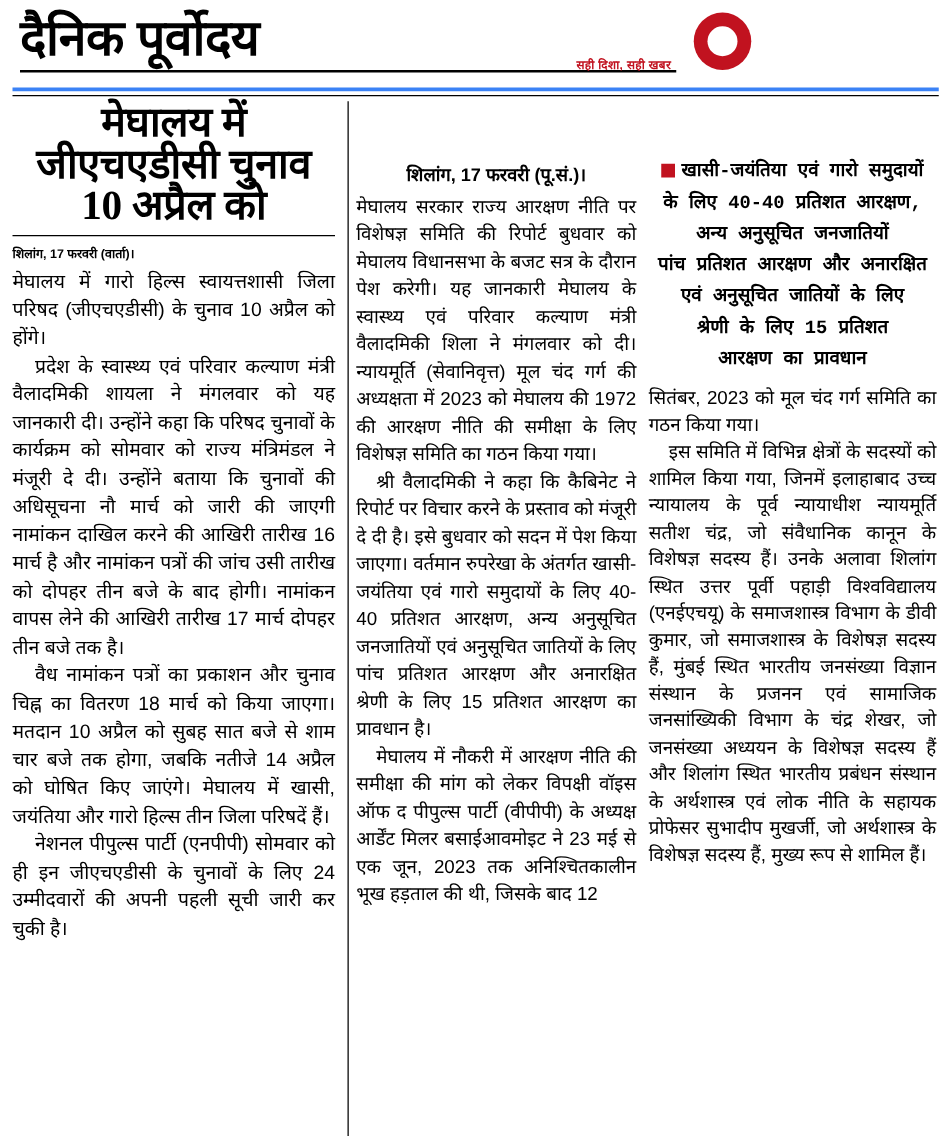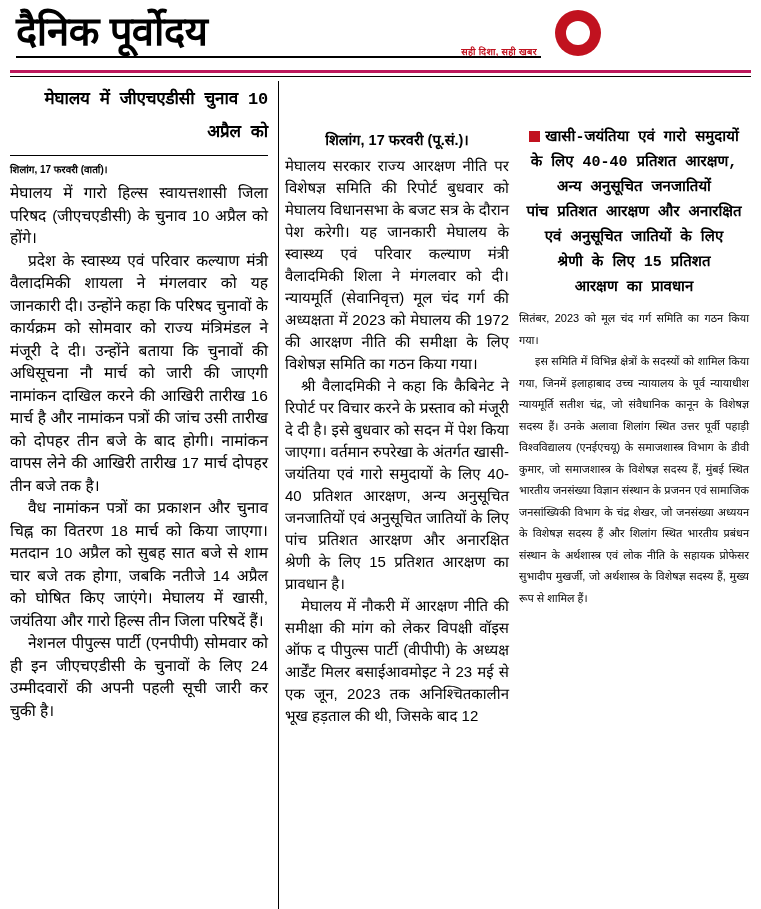--- a/index.html
+++ b/index.html
@@ -19,21 +19,21 @@
     width: 761px;
     height: 909px;
     box-sizing: border-box;
     padding: 6px 10px 0 10px;
   }
 
   
   .masthead {
     position: relative;
     height: 64px;
-    border-bottom: 3px solid #be185d;
+    border-bottom: 3px solid #3b82f6;
     margin-bottom: 2px;
   }
   .masthead-title {
     font-family: "Liberation Sans", sans-serif;
     font-weight: bold;
     font-size: 40px;
     letter-spacing: -0.5px;
     line-height: 50px;
     padding-left: 6px;
     color: #000;
@@ -97,25 +97,25 @@
   .col-div {
     width: 1px;
     background: #000;
     margin: 0 6px 0 0;
   }
   .col-2 { width: 232px; padding-right: 8px; }
   .col-3 { width: 232px; padding-left: 2px; }
 
   
   .headline-left {
-    font-family: Liberation Mono, monospace;
-    font-weight: bold;
-    font-size: 17px;
+    font-family: Liberation Serif, serif;
+    font-weight: bold;
+    font-size: 33px;
     line-height: 33px;
-    text-align: right;
+    text-align: center;
     margin: 2px 0 6px 0;
     letter-spacing: -0.2px;
   }
   .headline-main {
     font-family: "Liberation Sans", sans-serif;
     font-weight: bold;
     font-size: 30px;
     line-height: 42px;
     text-align: center;
     letter-spacing: -0.3px;
@@ -181,21 +181,21 @@
     height: 11px;
     background: #c1121f;
     margin-right: 5px;
     vertical-align: baseline;
     position: relative;
     top: 1px;
   }
   .summary-line { display: block; }
 
   .col-3 .body-text-narrow p {
-    font-size: 11px;
+    font-size: 15px;
     line-height: 21.5px;
   }
 </style>
 </head>
 <body>
 
 <div class="page">
 
   <div class="masthead">
     <div class="masthead-title">दैनिक पूर्वोदय</div>

